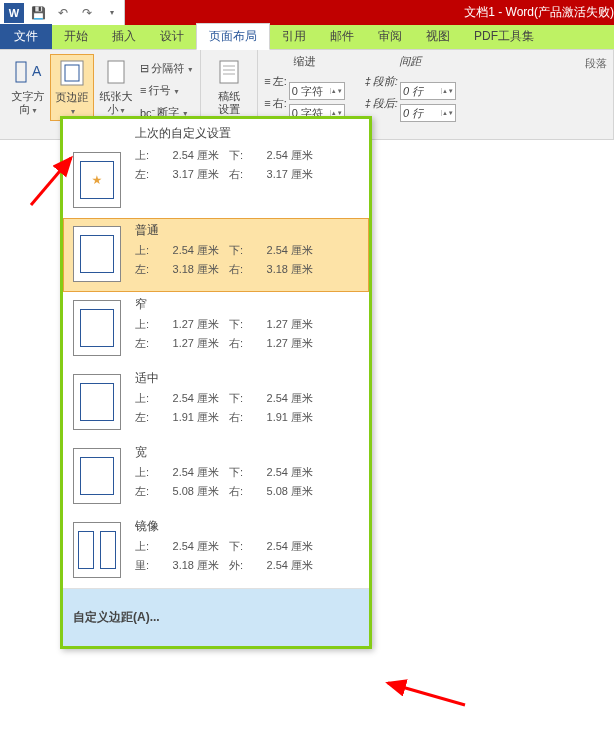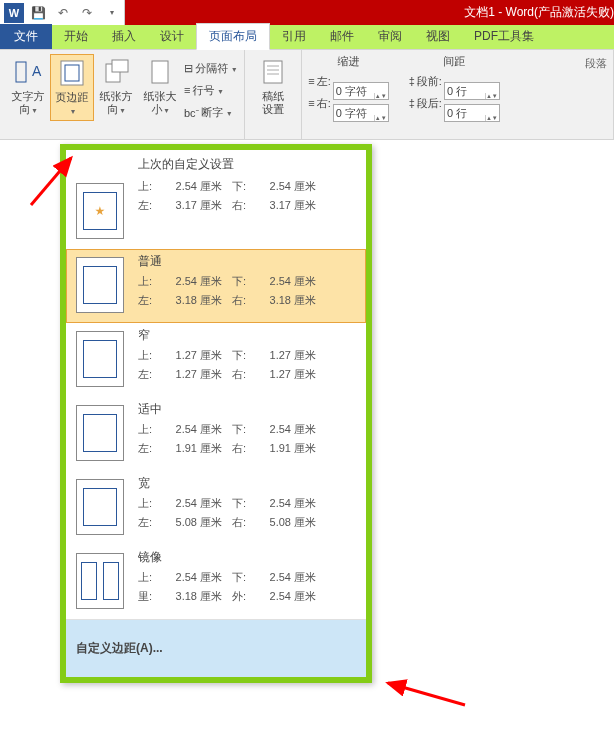--- a/index.html
+++ b/index.html
@@ -16,26 +16,26 @@
   .tab.active { background:#fff; border:1px solid #d4d4d4; border-bottom:1px solid #fff; color:#2a579a; margin-bottom:-1px; }
   
   .ribbon { height: 90px; background:#f1f1f1; display:flex; border-bottom:1px solid #d4d4d4; font-size:11px; color:#444; }
   .group { border-right:1px solid #d4d4d4; padding:4px 6px 2px 6px; display:flex; flex-direction:row; justify-content:space-between; }
   .big-btn { display:flex; flex-direction:column; align-items:center; width:44px; padding:2px; cursor:pointer; }
   .big-btn.highlight { background:#fde3a7; border:1px solid #e8a33d; }
   .big-btn .ico { width:32px; height:32px; display:flex; align-items:center; justify-content:center; }
   .big-btn .lbl { font-size:11px; text-align:center; line-height:13px; margin-top:2px; }
   .small-row { display:flex; align-items:center; gap:2px; font-size:11px; height:20px; }
   .group-label { text-align:center; font-size:11px; color:#666; padding-top:2px; }
-  .spinbox { border:1px solid #aaa; background:#fff; height:18px; width:56px; display:flex; align-items:flex-end; padding:0 2px; font-size:11px;margin-top:20px; }
+  .spinbox { border:1px solid #aaa; background:#fff; height:18px; width:56px; display:flex; align-items:center; padding:0 2px; font-size:11px;margin-top:20px; }
   .spin-arrows { width:12px; display:flex; flex-direction:column; font-size:6px; color:#666; border-left:1px solid #ccc; }
   
   .canvas { position:absolute; left:0; top:140px; right:0; bottom:0; background:#fff; }
   
-  .dropdown { position:absolute; left:60px; top:144px; width:312px; background:#fff; border:6px solid #84cc16; box-shadow:2px 2px 6px rgba(0,0,0,0.25); font-size:12px; color:#444; }
+  .dropdown { position:absolute; left:60px; top:116px; width:312px; background:#fff; border:3px solid #84cc16; box-shadow:2px 2px 6px rgba(0,0,0,0.25); font-size:12px; color:#444; }
   .dd-section-title { padding:6px 8px 2px 72px; font-size:12px; color:#444; }
   .dd-item { display:flex; padding:4px 8px 10px 8px; cursor:pointer; }
   .dd-item.hover { background:#fde3a7; outline:1px solid #e8a33d; outline-offset:-1px; }
   .dd-thumb { width:48px; height:56px; border:1px solid #888; margin:4px 14px 0 2px; position:relative; background:#fff; flex-shrink:0; }
   .dd-thumb .m { position:absolute; border:1px solid #2a579a; }
   .dd-name { font-size:12px; margin-bottom:4px; }
   .dd-vals { display:grid; grid-template-columns: 26px 68px 26px 68px; row-gap:4px; font-size:11px; color:#555; }
   .dd-vals .v { text-align:right; padding-right:10px; }
   .dd-footer { border-top:1px solid #e0e0e0; background:#f4f4f4; padding:20px 10px; cursor:pointer;font-weight:bold; }
   .dd-footer:hover, .dd-footer.hl { background:#cde6f7; }
@@ -84,29 +84,20 @@
       <div class="lbl"><span>文字方向</span><span class="chev"></span></div>
     </div>
     <div class="big-btn highlight">
       <div class="ico">
           <svg width="28" height="28">
             <rect x="3" y="2" width="22" height="24" fill="#fff" stroke="#888"></rect>
             <rect x="7" y="6" width="14" height="16" fill="none" stroke="#2a579a"></rect>
           </svg>
         </div>
       <div class="lbl"><span>页边距</span><span class="chev"></span></div>
-    </div>
-    <div class="big-btn">
-      <div class="ico">
-          <svg width="28" height="28">
-            <rect x="4" y="6" width="14" height="18" fill="#fff" stroke="#888"></rect>
-            <rect x="10" y="2" width="16" height="12" fill="#fff" stroke="#888"></rect>
-          </svg>
-        </div>
-      <div class="lbl"><span>纸张方向</span><span class="chev"></span></div>
     </div>
     <div class="big-btn">
       <div class="ico">
           <svg width="28" height="28">
             <rect x="6" y="3" width="16" height="22" fill="#fff" stroke="#888"></rect>
           </svg>
         </div>
       <div class="lbl"><span>纸张大小</span><span class="chev"></span></div>
     </div>
     <div style="display:flex; flex-direction:column; gap:2px; padding:4px 2px;">
@@ -156,21 +147,21 @@
           </div>
         <div class="small-row">
             <span>≡</span>
             <span>右:</span>
             <div class="spinbox">
               <span style="flex:1">0 字符</span>
               <span class="spin-arrows">▲▼</span>
             </div>
           </div>
       </div>
-      <div style="display:flex; flex-direction:column; gap:2px;">
+      <div style="display:flex; flex-direction:column; gap:2px;font-style:italic;">
         <div style="text-align:center; font-size:11px;">间距</div>
         <div class="small-row">
             <span>‡</span>
             <span>段前:</span>
             <div class="spinbox">
               <span style="flex:1">0 行</span>
               <span class="spin-arrows">▲▼</span>
             </div>
           </div>
         <div class="small-row">

